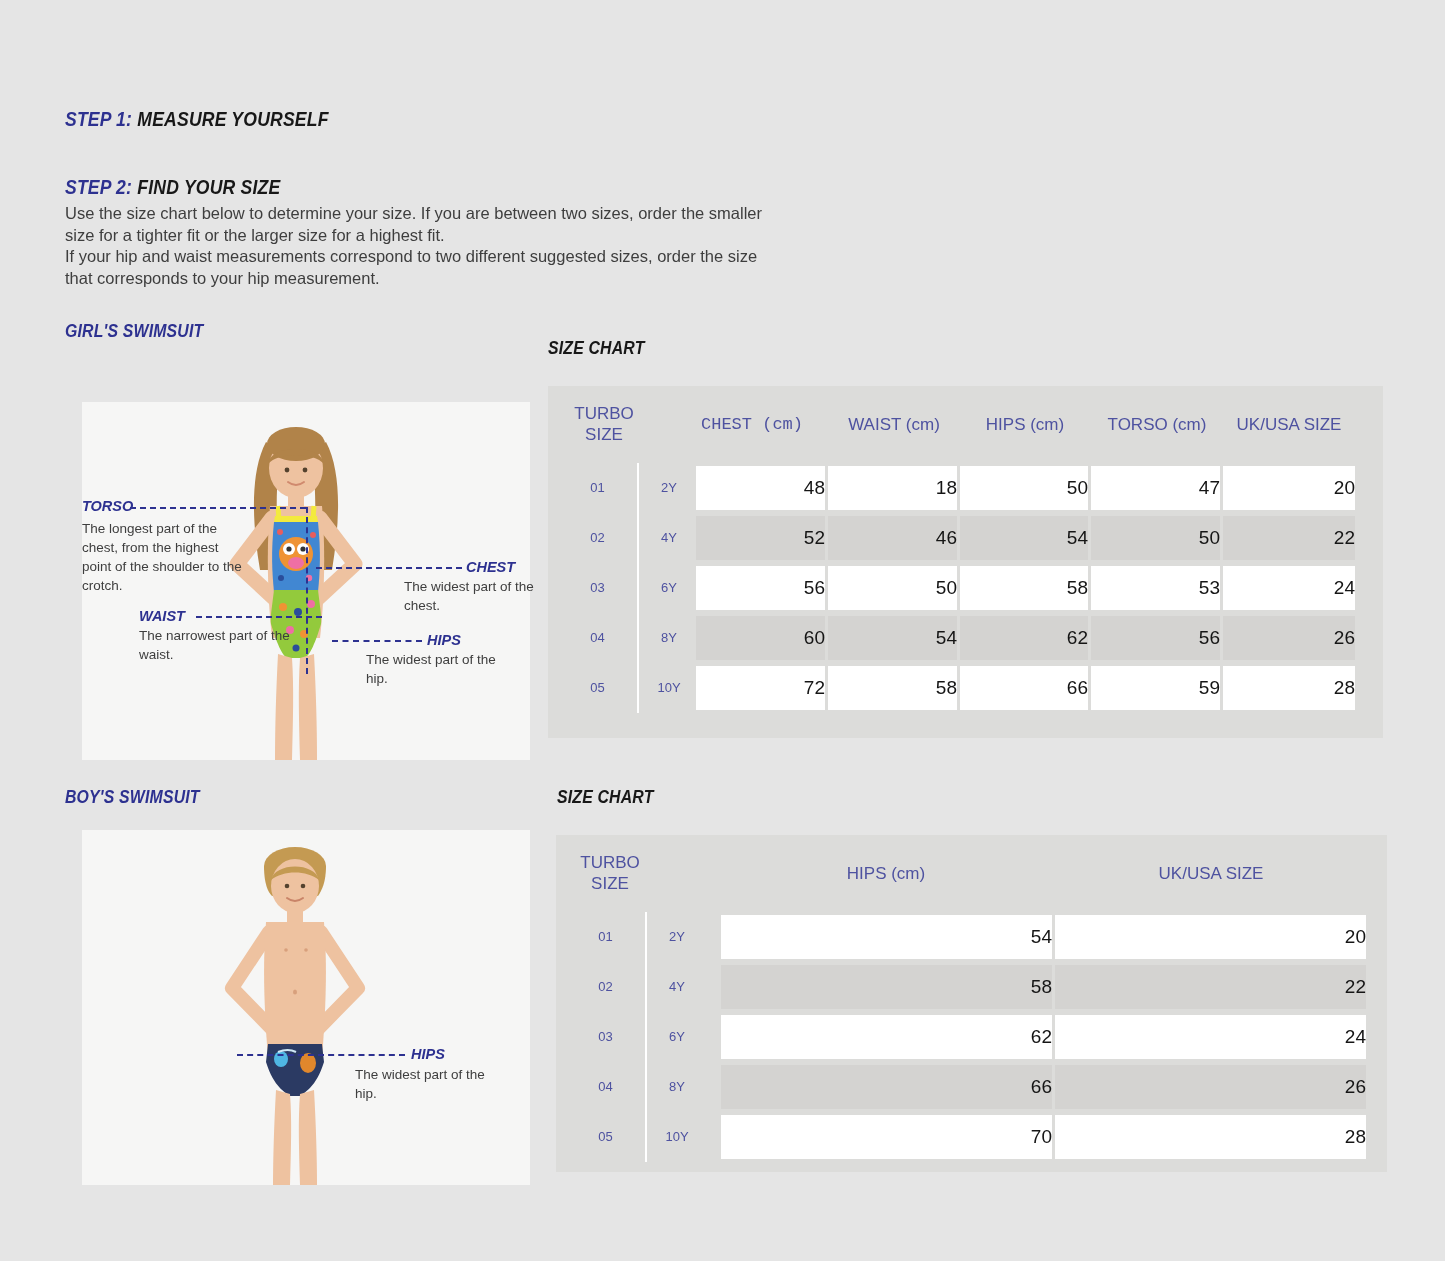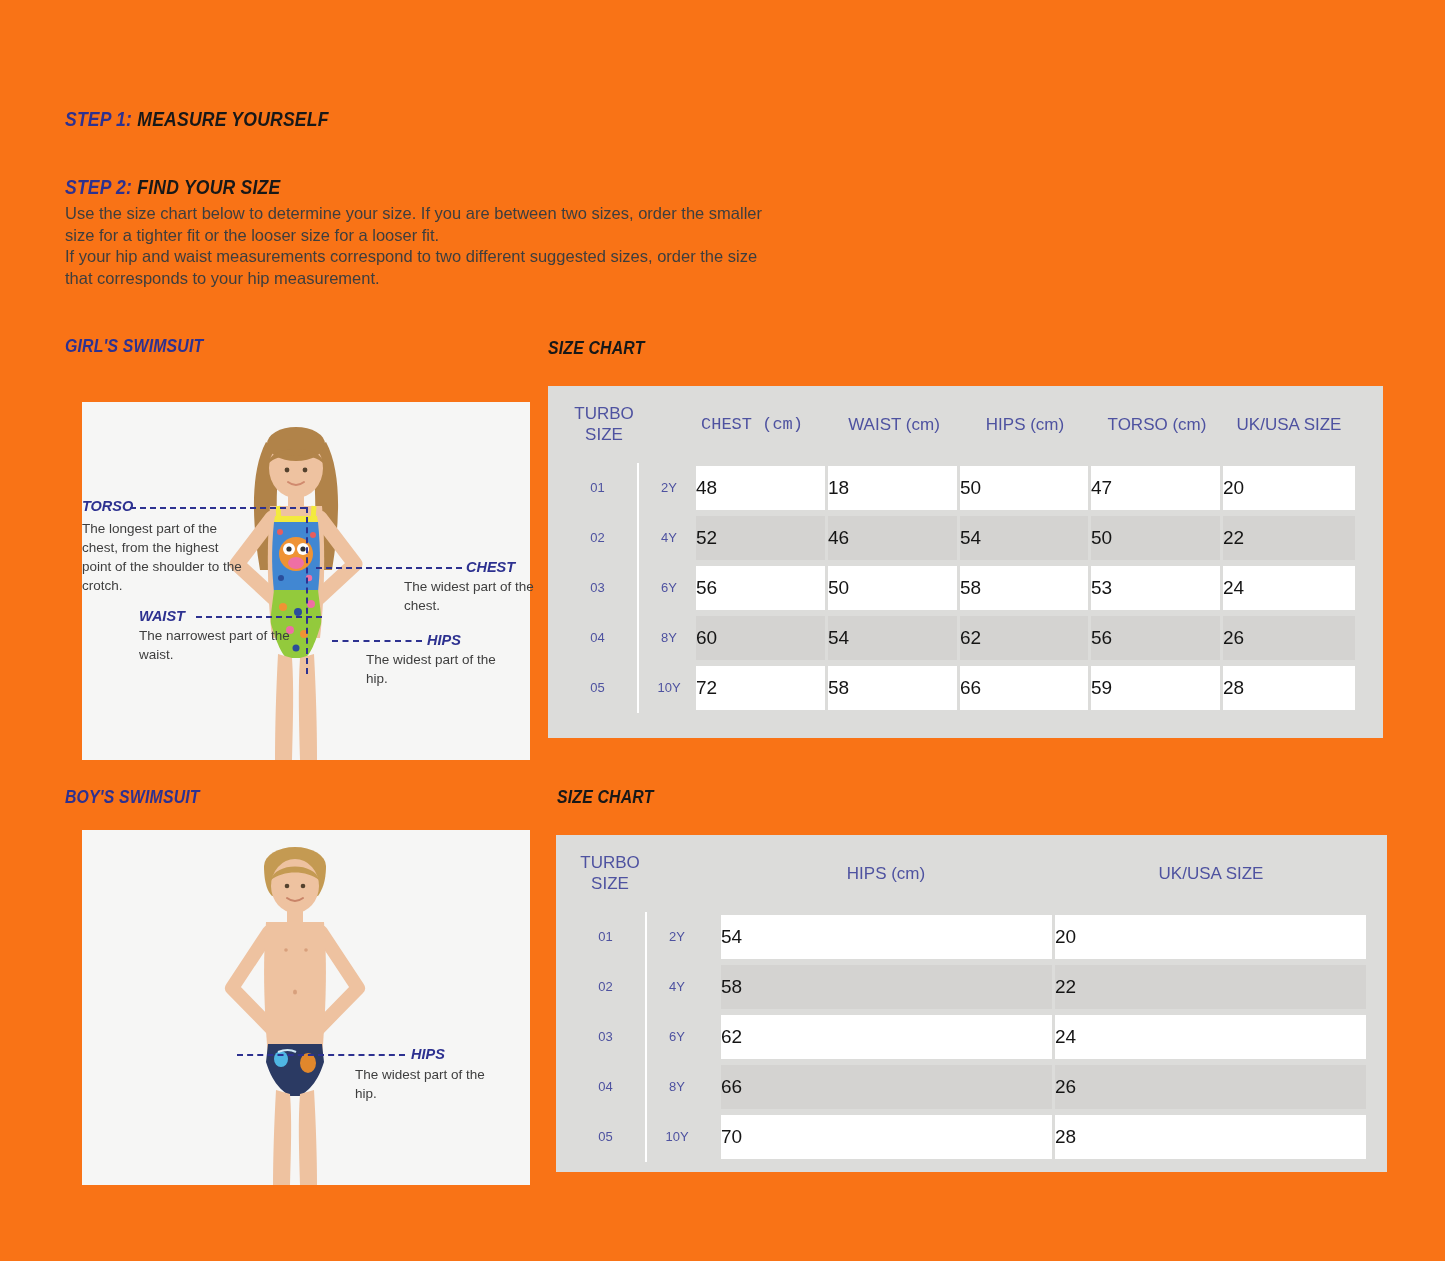--- a/index.html
+++ b/index.html
@@ -1,17 +1,17 @@
 <!DOCTYPE html>
 <html><head>
 <meta charset="utf-8">
 <style>
   * { margin:0; padding:0; box-sizing:border-box; }
   body { background:#ffffff; font-family:"Liberation Sans", sans-serif; }
-  .canvas { position:relative; width:1445px; height:1261px; background:#f97316; overflow:hidden; }
+  .canvas { position:relative; width:1445px; height:1261px; background:#e5e5e5; overflow:hidden; }
 
   
   .display { font-weight:bold; font-style:italic; display:inline-block; transform:scaleX(0.88); transform-origin:0 50%; white-space:nowrap; letter-spacing:0.2px; }
   .step-heading { position:absolute; left:65px; font-size:20px; }
   .step-prefix { color:#2d3190; }
   .step-title { color:#181818; margin-left:6px; }
   .section-title { position:absolute; font-size:18px; color:#2d3190; }
   .chart-title { position:absolute; font-size:18px; color:#181818; }
 
   .intro { position:absolute; left:65px; top:203px; font-size:16.5px; line-height:21.5px; color:#3e3e3e; }
@@ -26,21 +26,21 @@
   .dash-v { position:absolute; border-left:2px dashed #2d3190; width:0; }
 
   
   .size-table { position:absolute; background:#dcdcda; }
   .thead { position:absolute; font-size:17px; color:#4e52a0; text-align:center; line-height:21px; }
   .vsep { position:absolute; width:2px; background:#ffffff; }
   .trow { position:absolute; left:0; width:100%; height:50px; }
   .tnum, .tage { position:absolute; top:0; height:50px; line-height:50px; text-align:center; font-size:13px; color:#4e52a0; }
   .tnum { left:10px; width:79px; }
   .tage { left:91px; width:60px; }
-  .tcell { position:absolute; top:3px; height:44px; line-height:44px; text-align:left; font-size:19px; color:#151515; }
+  .tcell { position:absolute; top:3px; height:44px; line-height:44px; text-align:right; font-size:19px; color:#151515; }
   .row-light .tcell { background:#ffffff; }
   .row-dark  .tcell { background:#d4d3d1; }
   
   .g0{left:148px;width:129px;} .g1{left:280px;width:129px;} .g2{left:412px;width:128px;}
   .g3{left:543px;width:129px;} .g4{left:675px;width:132px;}
   
   .b0{left:165px;width:331px;} .b1{left:499px;width:311px;}
 </style>
 </head>
 <body>
@@ -53,26 +53,26 @@
     </span>
   </div>
   <div class="step-heading" style="top:176px;">
     <span class="display">
       <span class="step-prefix">STEP 2:</span><span class="step-title">FIND YOUR SIZE</span>
     </span>
   </div>
 
   <div class="intro">
     <div>Use the size chart below to determine your size. If you are between two sizes, order the smaller</div>
-    <div>size for a tighter fit or the looser size for a looser fit.</div>
+    <div>size for a tighter fit or the larger size for a highest fit.</div>
     <div>If your hip and waist measurements correspond to two different suggested sizes, order the size</div>
     <div>that corresponds to your hip measurement.</div>
   </div>
 
-  <div class="section-title" style="left:65px; top:336px;">
+  <div class="section-title" style="left:65px; top:321px;">
     <span class="display">GIRL'S SWIMSUIT</span>
   </div>
   <div class="chart-title" style="left:548px; top:338px;">
     <span class="display">SIZE CHART</span>
   </div>
 
   <div class="figure-panel" style="top:402px; height:358px;">
     <svg width="448" height="358" viewBox="0 0 448 358">
       <path d="M184 40 C168 70 170 120 178 168 L200 168 C192 120 194 70 200 50 Z" fill="#b18349"></path>
       <path d="M244 40 C260 70 258 120 250 168 L228 168 C236 120 234 70 228 50 Z" fill="#b18349"></path>

